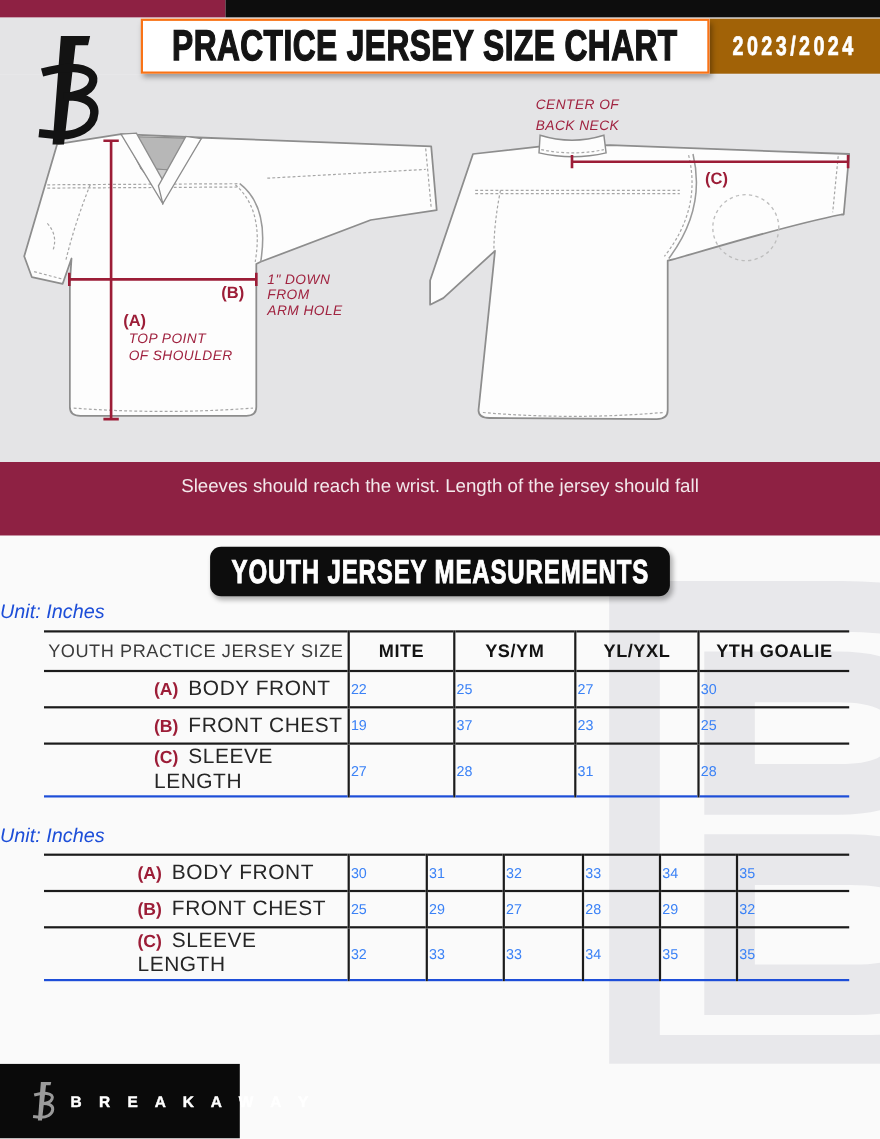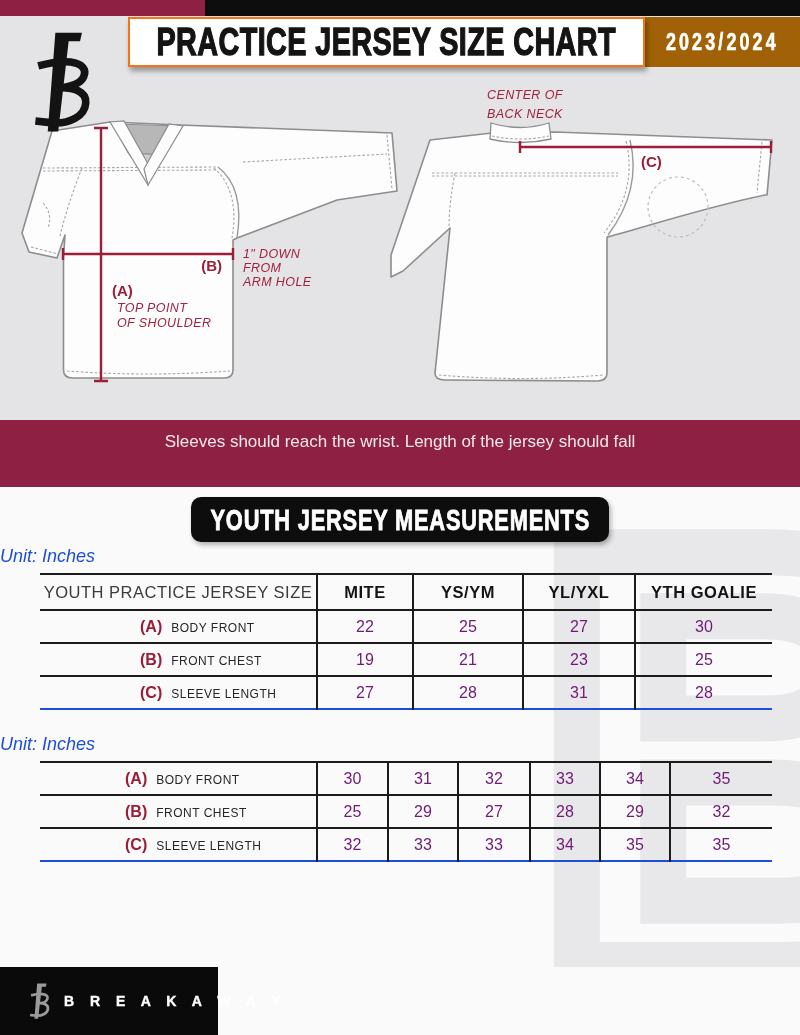--- a/index.html
+++ b/index.html
@@ -57,23 +57,23 @@
   table.size-table{position:relative;z-index:1;border-collapse:collapse;table-layout:fixed;
     width:732px;margin:6px 0 0 40px;}
   table.size-table td{border-left:2px solid #1b1b1b;overflow:hidden;}
   table.size-table td:first-child{border-left:none;}
   table.size-table tr{border-top:2px solid #1b1b1b;}
   table.size-table tr:last-child{border-bottom:2px solid #1d4ed8;}
   tr.hdr{height:36px;}
   tr.row{height:33px;}
   td.colhead{text-align:center;font-weight:700;font-size:16.5px;color:#131313;letter-spacing:.5px;}
   td.firsthead{text-align:center;font-size:16.5px;color:#3b3b3b;letter-spacing:.5px;}
-  td.num{text-align:center;font-size:16px;color:#701a75;}
+  td.num{text-align:left;font-size:13px;color:#3b82f6;}
   td.rowlabel .key{color:#9c1d37;font-weight:700;font-size:16px;margin-right:9px;}
-  td.rowlabel .lbl{color:#262626;font-size:12px;letter-spacing:.5px;}
+  td.rowlabel .lbl{color:#262626;font-size:19px;letter-spacing:.5px;}
   .pad-youth td.rowlabel{padding-left:100px;}
   .pad-adult td.rowlabel{padding-left:85px;}
 
   
   .footer{display:flex;height:68px;}
   .footer-brandbox{width:218px;background:#0a0a0a;display:flex;align-items:center;gap:11px;
     padding-left:26px;box-sizing:border-box;}
   .footer-brandbox .monogram-sm{width:27px;height:39px;color:#9a9a9a;flex:none;}
   .brand-name{color:#fff;font-weight:700;font-size:14px;letter-spacing:6px;white-space:nowrap;
     -webkit-text-stroke:.4px #fff;}
@@ -188,21 +188,21 @@
       <tr class="row">
         <td class="rowlabel"><span class="key">(A)</span><span class="lbl">BODY FRONT</span></td>
         <td class="num">22</td>
         <td class="num">25</td>
         <td class="num">27</td>
         <td class="num">30</td>
       </tr>
       <tr class="row">
         <td class="rowlabel"><span class="key">(B)</span><span class="lbl">FRONT CHEST</span></td>
         <td class="num">19</td>
-        <td class="num">21</td>
+        <td class="num">37</td>
         <td class="num">23</td>
         <td class="num">25</td>
       </tr>
       <tr class="row">
         <td class="rowlabel"><span class="key">(C)</span><span class="lbl">SLEEVE LENGTH</span></td>
         <td class="num">27</td>
         <td class="num">28</td>
         <td class="num">31</td>
         <td class="num">28</td>
       </tr>

